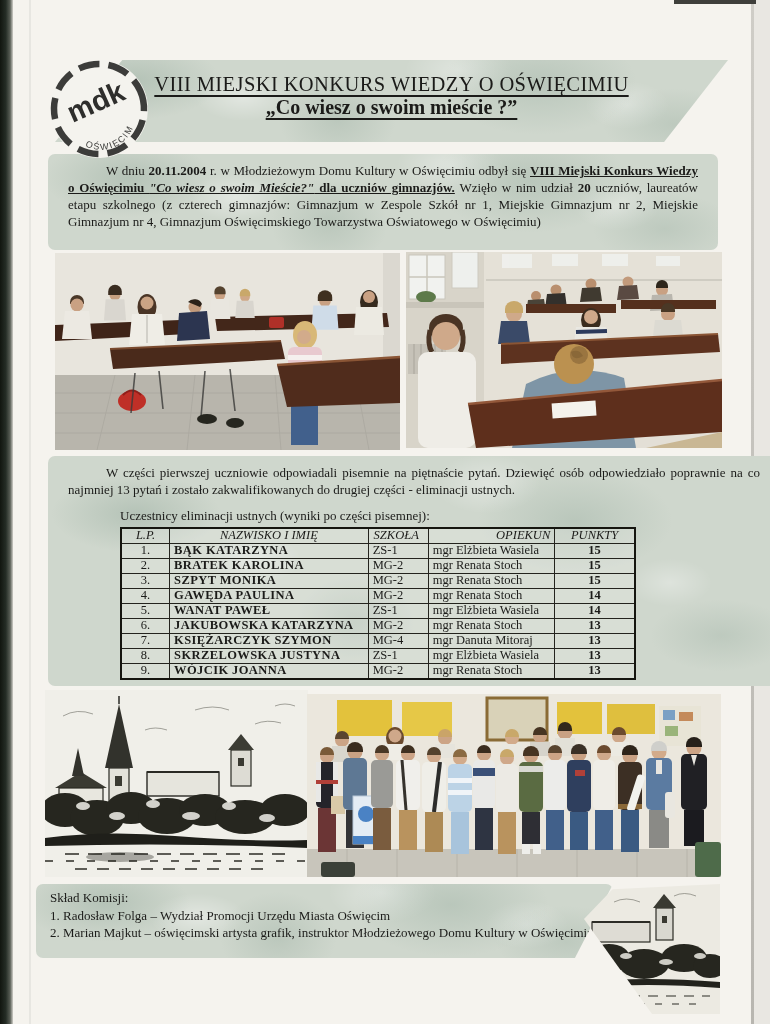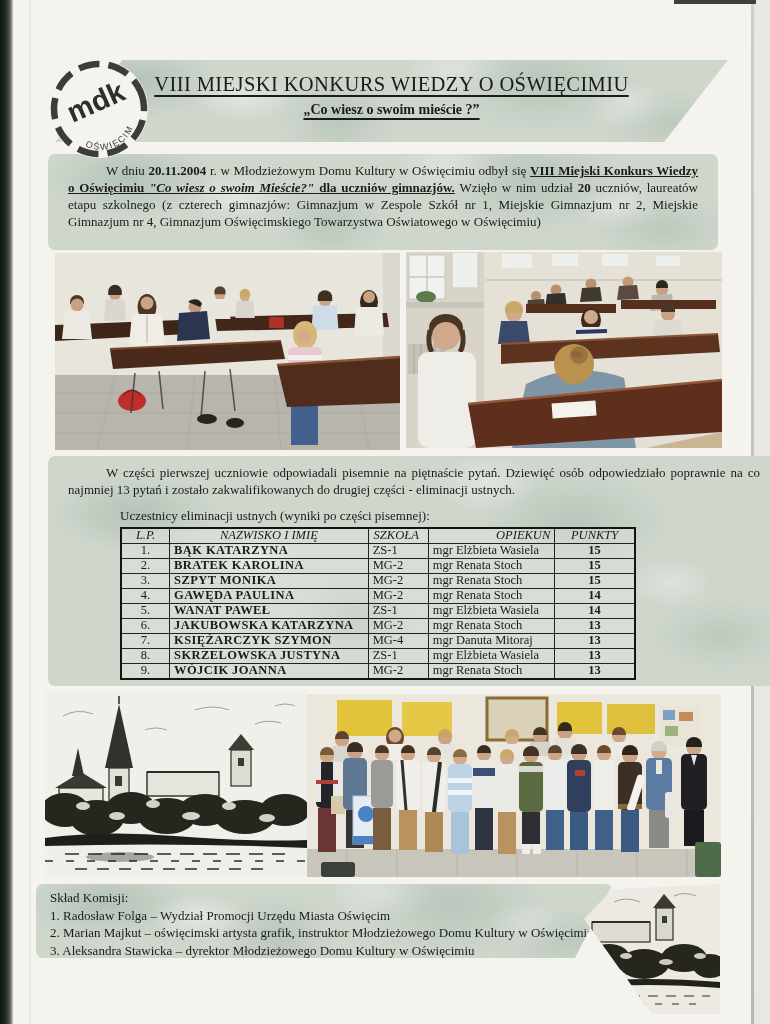--- a/index.html
+++ b/index.html
@@ -21,21 +21,21 @@
     radial-gradient(ellipse 110px 55px at 92% 78%, rgba(120,148,132,.20), transparent 65%),
     radial-gradient(ellipse 80px 40px at 28% 45%, rgba(255,255,255,.40), transparent 60%),
     radial-gradient(ellipse 90px 50px at 60% 12%, rgba(255,255,255,.34), transparent 60%),
     radial-gradient(ellipse 70px 40px at 85% 55%, rgba(255,255,255,.30), transparent 60%);}
 
   
   .banner{position:absolute;left:55px;top:60px;width:673px;height:82px;
           clip-path:polygon(10% 0,100% 0,90.5% 100%,0 100%);text-align:center;}
   .title{margin-top:13px;font-size:20.5px;letter-spacing:.4px;
          text-decoration:underline;text-decoration-thickness:1.5px;text-underline-offset:4px;}
-  .subtitle{margin-top:6px;font-size:14px;font-weight:bold;
+  .subtitle{font-size:20px;font-weight:bold;
          text-decoration:underline;text-decoration-thickness:2px;text-underline-offset:4px;}
   .stamp{position:absolute;left:46px;top:56px;width:106px;height:106px;z-index:3;}
 
   
   .block{position:absolute;box-sizing:border-box;border-radius:7px;}
   .intro{left:48px;top:154px;width:670px;height:96px;padding:8px 20px 0 20px;}
   .intro p,.part1 p{margin:0;font-size:13px;line-height:17px;text-align:justify;text-indent:38px;}
   .b{font-weight:bold;}
   .bu{font-weight:bold;text-decoration:underline;}
   .biu{font-weight:bold;font-style:italic;text-decoration:underline;}
@@ -561,21 +561,20 @@
       </g>
       <rect x="388" y="148" width="26" height="35" rx="3" fill="#4e6b4a"></rect>
       <rect x="14" y="168" width="34" height="15" rx="3" fill="#3b4038"></rect>
     </svg>
   </div>
 
   <div class="block committee marble">
     <div>Skład Komisji:</div>
     <div>1. Radosław Folga – Wydział Promocji Urzędu Miasta Oświęcim</div>
     <div>2. Marian Majkut – oświęcimski artysta grafik, instruktor Młodzieżowego Domu Kultury w Oświęcimiu.</div>
-    <div>3. Aleksandra Stawicka – dyrektor Młodzieżowego Domu Kultury w Oświęcimiu</div>
   </div>
 
 
   <div class="photo ph5">
     <svg viewBox="0 0 136 130" preserveAspectRatio="none">
       <path d="M30,18 q12,-6 26,0 M90,12 q10,-5 22,0" stroke="#6a6a62" stroke-width="1" fill="none" opacity=".6"></path>
       <rect x="8" y="38" width="58" height="20" fill="#dedcd4" stroke="#2c2c26" stroke-width="1.2"></rect>
       <path d="M8,38 H66" stroke="#2c2c26" stroke-width="2"></path>
       <rect x="72" y="24" width="17" height="32" fill="#d9d8d0" stroke="#2c2c26" stroke-width="1.2"></rect>
       <polygon points="69,24 92,24 80,10" fill="#3a3a32"></polygon>

